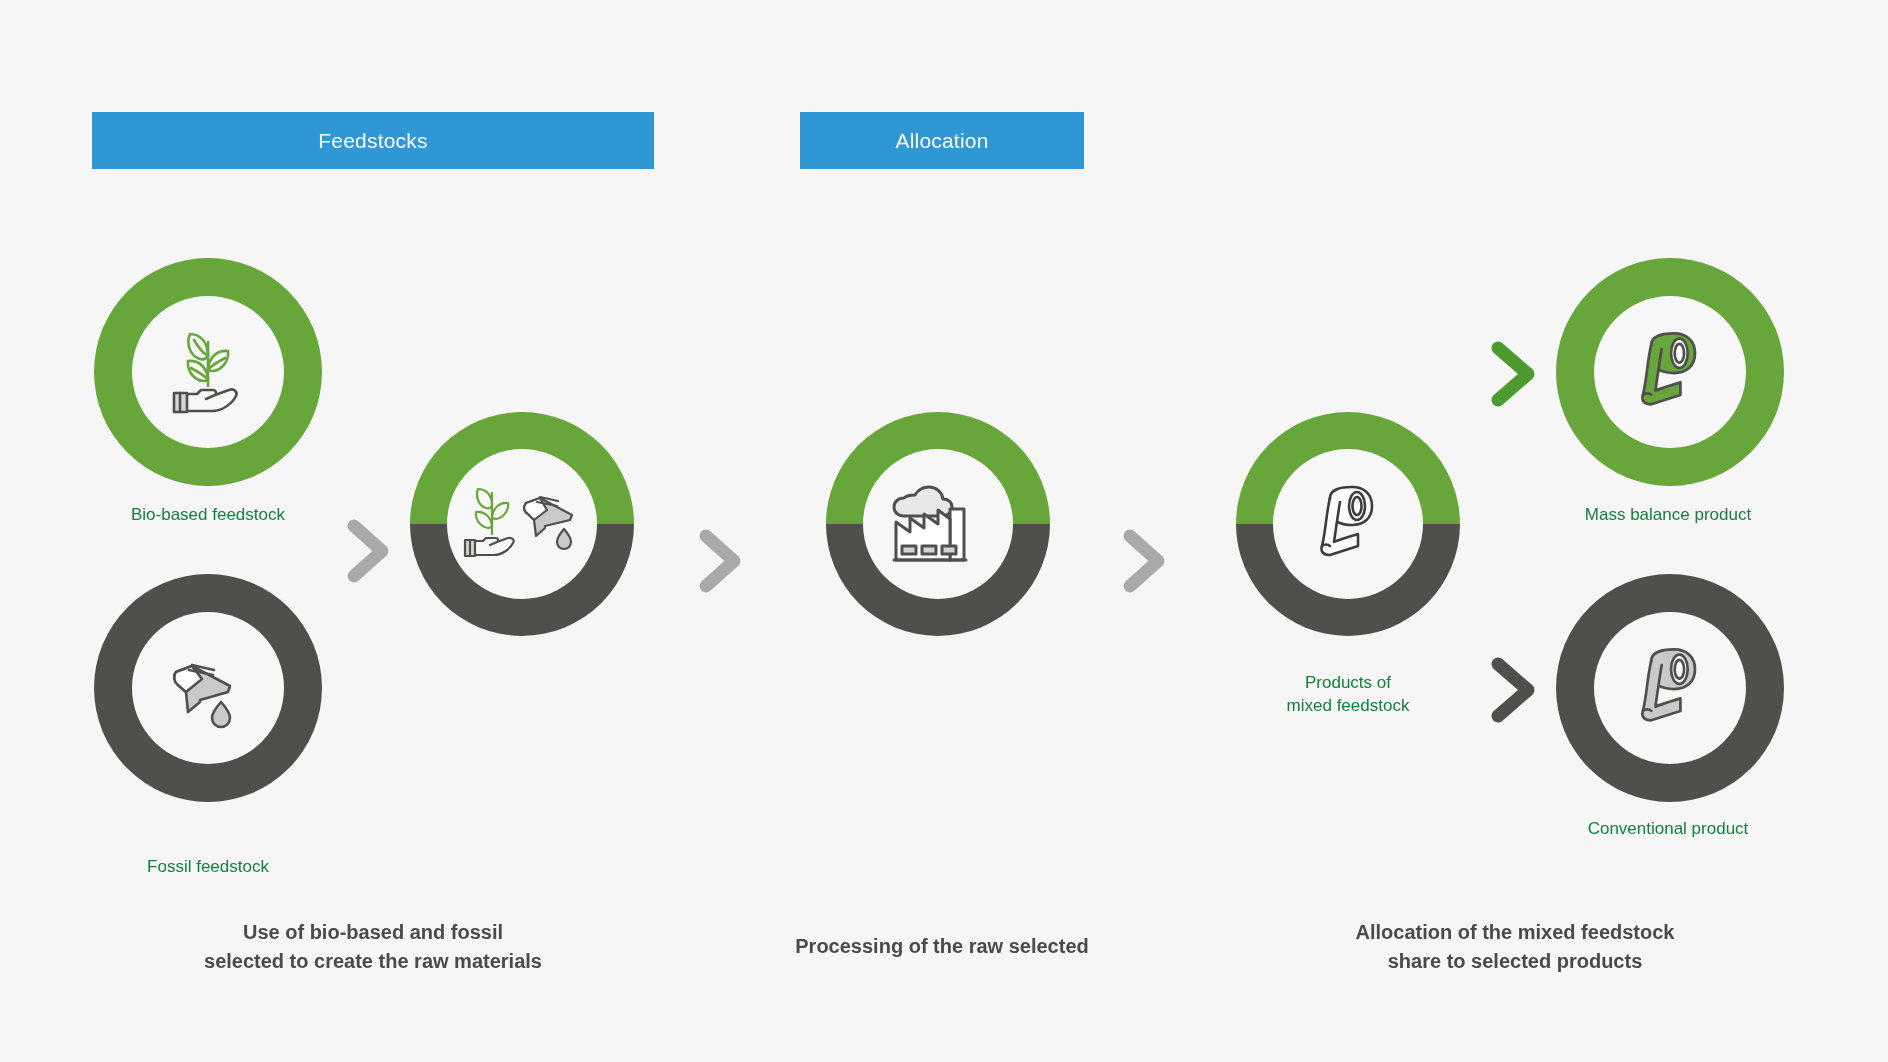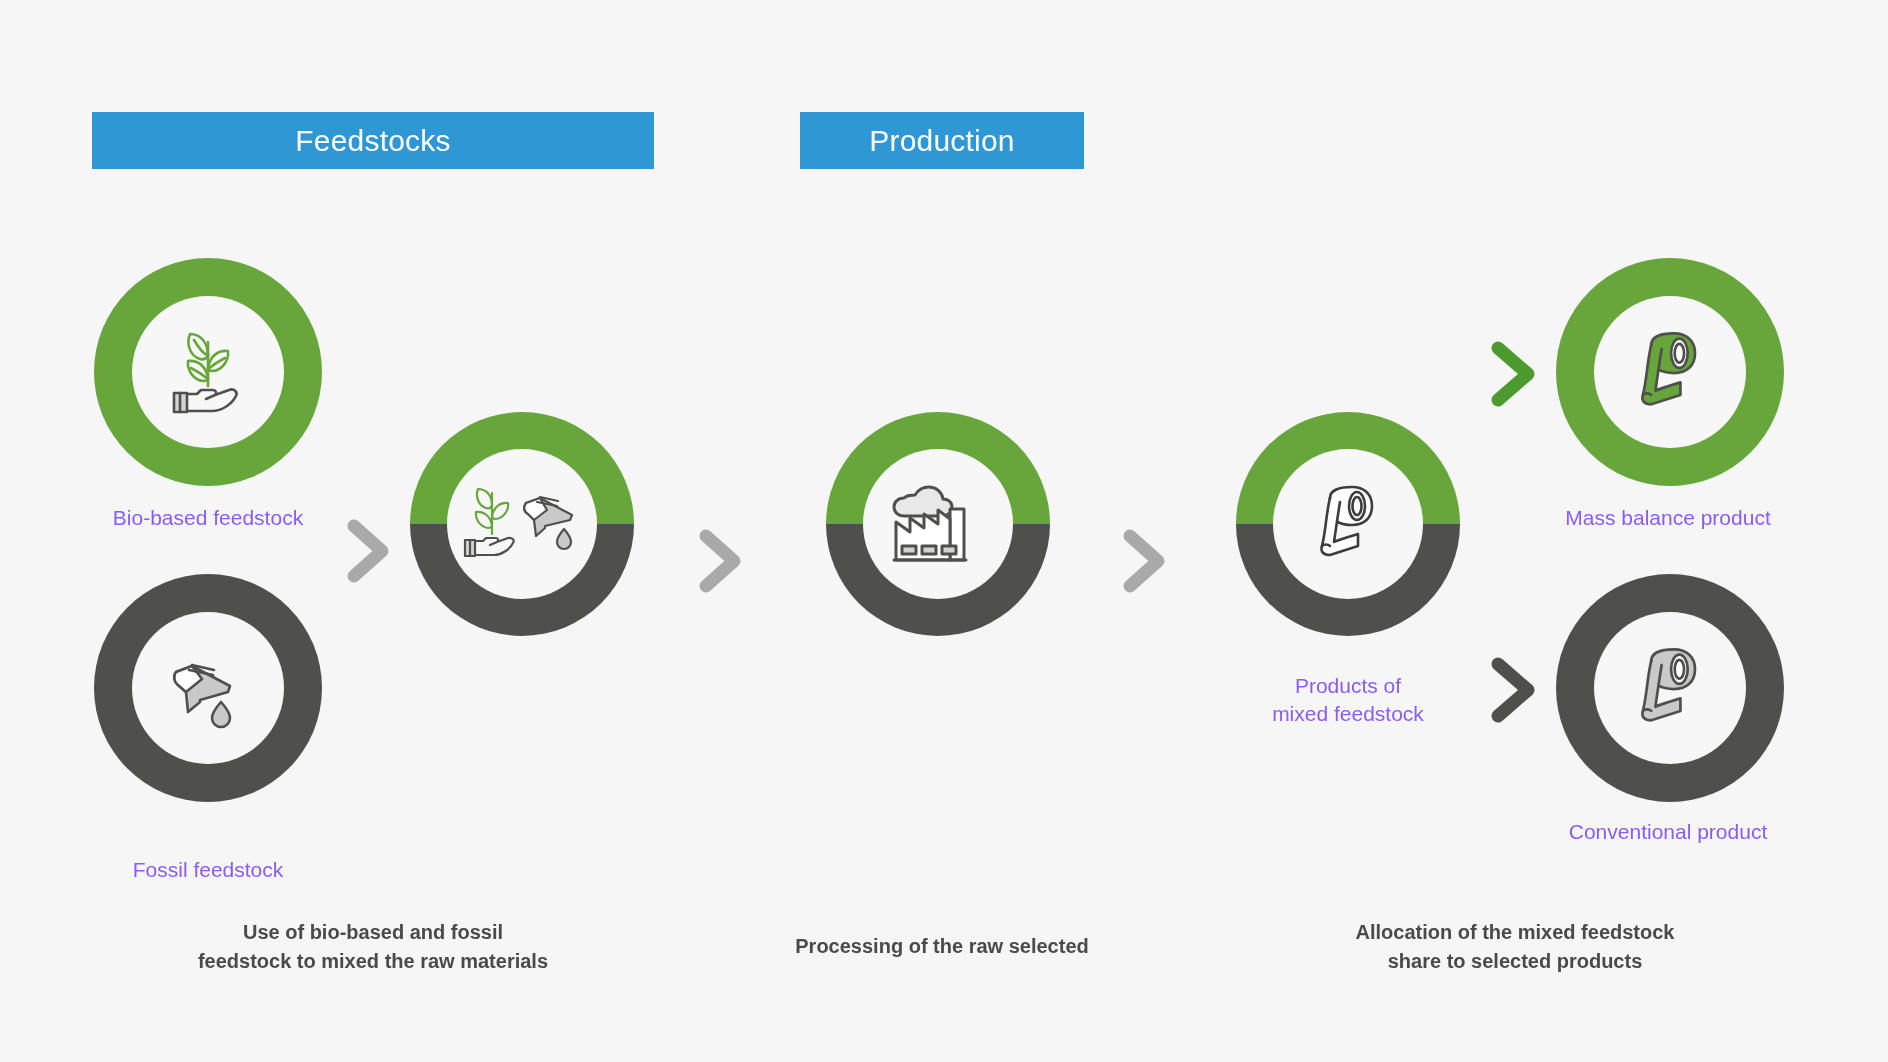--- a/index.html
+++ b/index.html
@@ -22,21 +22,21 @@
 
   
   .header-bar {
     position: absolute;
     background: #2e97d4;
     display: flex;
     align-items: center;
     justify-content: center;
     height: 57px;
     color: #ffffff;
-    font-size: 30px;
+    font-size: 21px;
     font-weight: 400;
     letter-spacing: 0.2px;
   }
   #hdr-feedstocks { left: 92px;   top: 112px; width: 562px; }
   #hdr-production { left: 800px;  top: 112px; width: 284px; }
   #hdr-products   { left: 1234px; top: 112px; width: 562px; }
 
   
   .ring {
     position: absolute;
@@ -71,22 +71,22 @@
   #circle-raw       { left: 410px;  top: 412px; }
   #circle-prod      { left: 826px;  top: 412px; }
   #circle-mixed     { left: 1236px; top: 412px; }
   #circle-mass      { left: 1556px; top: 258px; }
   #circle-conv      { left: 1556px; top: 574px; }
 
   
   .circle-label {
     position: absolute;
     text-align: center;
-    font-size: 21px;
-    color: #8b5cf6;
+    font-size: 17px;
+    color: #15803d;
     line-height: 1.35;
     font-weight: 400;
   }
   #lbl-bio    { left: 48px;   top: 504px; width: 320px; }
   #lbl-fossil { left: 48px;   top: 856px; width: 320px; }
   #lbl-raw    { left: 362px;  top: 672px; width: 320px; }
   #lbl-mixed  { left: 1188px; top: 672px; width: 320px; }
   #lbl-mass   { left: 1508px; top: 504px; width: 320px; text-align: center; }
   #lbl-conv   { left: 1508px; top: 818px; width: 320px; }
 
@@ -113,21 +113,21 @@
 </style>
 </head>
 <body>
 
 <div class="stage">
 
   <div class="header-bar" id="hdr-feedstocks">
     <span>Feedstocks</span>
   </div>
   <div class="header-bar" id="hdr-production">
-    <span>Production</span>
+    <span>Allocation</span>
   </div>
 
   <div class="ring green c-big" id="circle-bio">
     <div class="inner">
       <svg width="104" height="104" viewBox="0 0 104 104">
         <g fill="none" stroke="#66a63a" stroke-width="2.6" stroke-linecap="round" stroke-linejoin="round">
 
           <path d="M52 66 L52 22" stroke="#66a63a"></path>
 
           <path d="M52 36 C52 22, 44 14, 34 14 C30 24, 34 36, 44 39 C47 40, 50 39, 52 36 Z"></path>
@@ -310,21 +310,21 @@
                    L58 58 C48 61, 38 64, 34 66 C36 52, 38 38, 40 26" fill="#c9c9c9"></path>
           <path d="M22 70 C24 68, 28 68, 30 70" fill="none"></path>
         </g>
       </svg>
     </div>
   </div>
   <div class="circle-label" id="lbl-conv">Conventional product</div>
 
   <div class="caption" id="cap-1">
     <span>Use of bio-based and fossil</span><br>
-    <span>feedstock to mixed the raw materials</span>
+    <span>selected to create the raw materials</span>
   </div>
   <div class="caption" id="cap-2">
     <span>Processing of the raw selected</span>
   </div>
   <div class="caption" id="cap-3">
     <span>Allocation of the mixed feedstock</span><br>
     <span>share to selected products</span>
   </div>
 
 </div>

